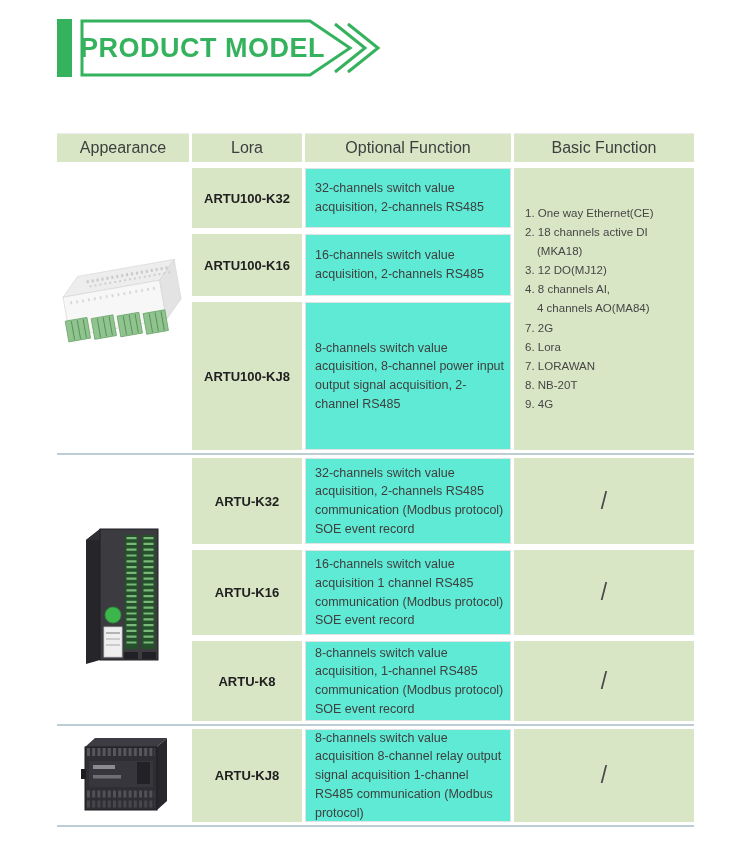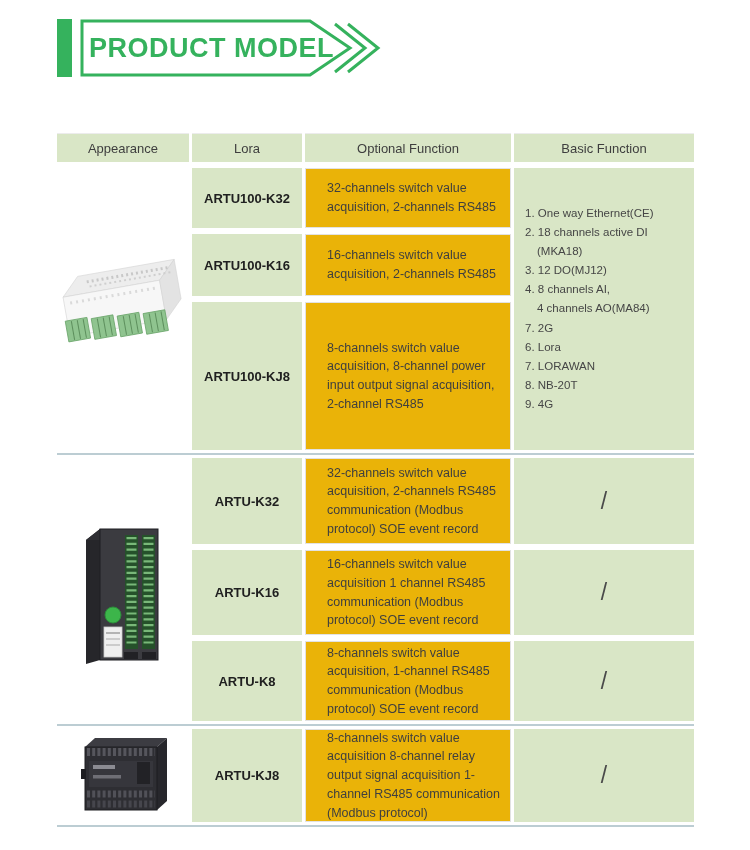--- a/index.html
+++ b/index.html
@@ -8,41 +8,41 @@
     --divider-blue:#bccdd3;
     --text-dark:#3c3c3c;
   }
   *{box-sizing:border-box;margin:0;padding:0;}
   html,body{width:750px;height:850px;background:#fff;overflow:hidden;
     font-family:"Liberation Sans","DejaVu Sans",sans-serif;color:var(--text-dark);}
 
   
   .banner{position:relative;width:345px;height:68px;margin:14px 0 0 57px;}
   .banner svg{position:absolute;left:0;top:0;}
-  .banner-title{position:absolute;left:32px;top:0;height:68px;display:flex;align-items:center;
+  .banner-title{position:absolute;left:23px;top:0;height:68px;display:flex;align-items:center;
     font-size:27px;font-weight:bold;letter-spacing:.5px;color:var(--accent-green);white-space:nowrap;}
 
   
   .product-table{width:637px;margin:51px 0 0 57px;}
   .thead,.tgroup{display:grid;grid-template-columns:132px 110px 206px 180px;column-gap:3px;}
   .thead{margin-bottom:6px;}
   .hdr-cell{background:var(--cell-green);height:29px;display:flex;align-items:center;justify-content:center;
-    font-size:13px;color:#3e3e3e;border-top:1px solid #ececec;}
+    font-size:16px;color:#3e3e3e;border-top:1px solid #ececec;}
   .tgroup{row-gap:6px;}
   .g1{grid-template-rows:60px 62px 148px;}
   .g2{grid-template-rows:86px 85px 80px;}
   .g3{grid-template-rows:93px;}
   .divider{height:2px;background:var(--divider-blue);margin:3px 0;}
 
   .c-app{grid-column:1;background:#fff;display:flex;align-items:center;justify-content:center;}
   .span3{grid-row:1 / span 3;}
   .c-model{grid-column:2;background:var(--cell-green);display:flex;align-items:center;justify-content:center;
     font-size:13px;font-weight:bold;color:#202020;}
-  .c-basic{grid-column:3;background:#eab308;border:1px solid #e2e2e2;display:flex;align-items:center;
-    padding:4px 6px 4px 21px;font-size:12.5px;line-height:1.5;color:#3f3f3f;}
+  .c-basic{grid-column:3;background:#5eead4;border:1px solid #e2e2e2;display:flex;align-items:center;
+    padding:4px 6px 4px 9px;font-size:12.5px;line-height:1.5;color:#3f3f3f;}
   .c-opt{grid-column:4;background:var(--cell-green);display:flex;align-items:center;justify-content:center;}
   .c-opt.list{flex-direction:column;align-items:flex-start;justify-content:center;padding:8px 11px 8px 11px;}
   .opt-line{font-size:11.5px;line-height:1.66;color:#464646;white-space:nowrap;}
   .opt-line.cont{padding-left:12px;}
   .slash{font-size:23px;color:#4a4a4a;}
 
   .r1{grid-row:1;} .r2{grid-row:2;} .r3{grid-row:3;}
 </style>
 </head>
 <body>

